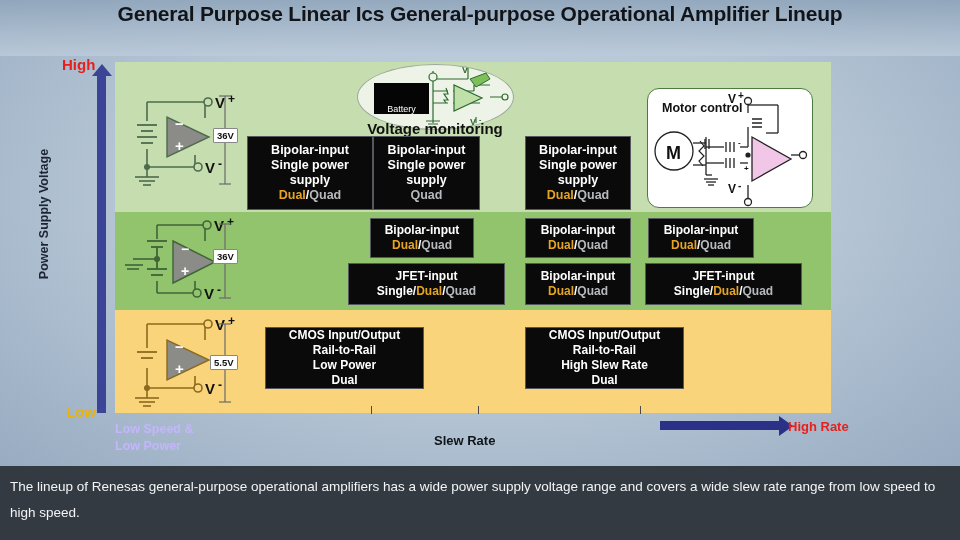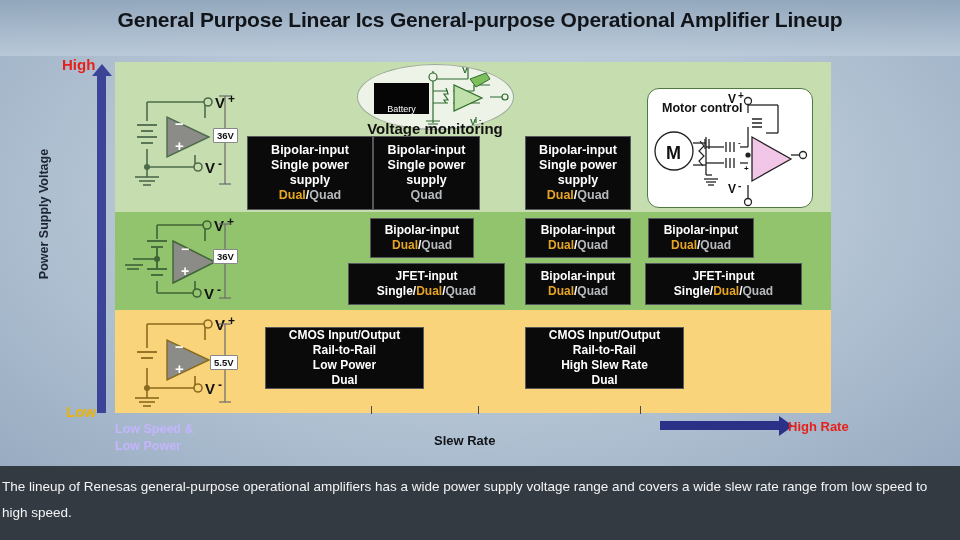--- a/index.html
+++ b/index.html
@@ -17,21 +17,21 @@
       radial-gradient(ellipse 900px 520px at 50% 42%, #c6d4e2 0%, #b6c6d6 38%, #9aadc2 72%, #8aa0b7 100%);
   }
   .slide:after{
     content:"";position:absolute;left:0;top:0;right:0;height:56px;
     background:linear-gradient(180deg,#8fa4ba 0%, #a8bacc 55%, #bccbda 100%);
     opacity:.85;
   }
 
   
   .title{
-    position:absolute;left:0;top:8px;width:960px;text-align:center;
+    position:absolute;left:0;top:2px;width:960px;text-align:center;
     font-size:21px;font-weight:bold;color:#111418;letter-spacing:-.2px;
     z-index:5;
   }
 
   
   .lbl-high{
     position:absolute;left:62px;top:56px;font-size:15px;font-weight:bold;
     color:#e8201c;
   }
   .lbl-low{
@@ -124,21 +124,21 @@
     background:#ffffff;border:1.5px solid #4d7a3f;border-radius:12px;
   }
   .motor-caption{
     position:absolute;left:14px;top:12px;font-size:12.5px;font-weight:bold;color:#111;
   }
 
   
   .caption{
     position:absolute;left:0;top:466px;width:960px;height:74px;
     background:#343a42;color:#f2f4f6;font-size:13.5px;line-height:26px;
-    padding:8px 12px 0 2px;box-sizing:border-box;
+    padding:8px 12px 0 10px;box-sizing:border-box;
   }
   svg{display:block;}
 </style>
 </head>
 <body>
 
 <div id="root">
 
   <div class="slide"></div>
 

